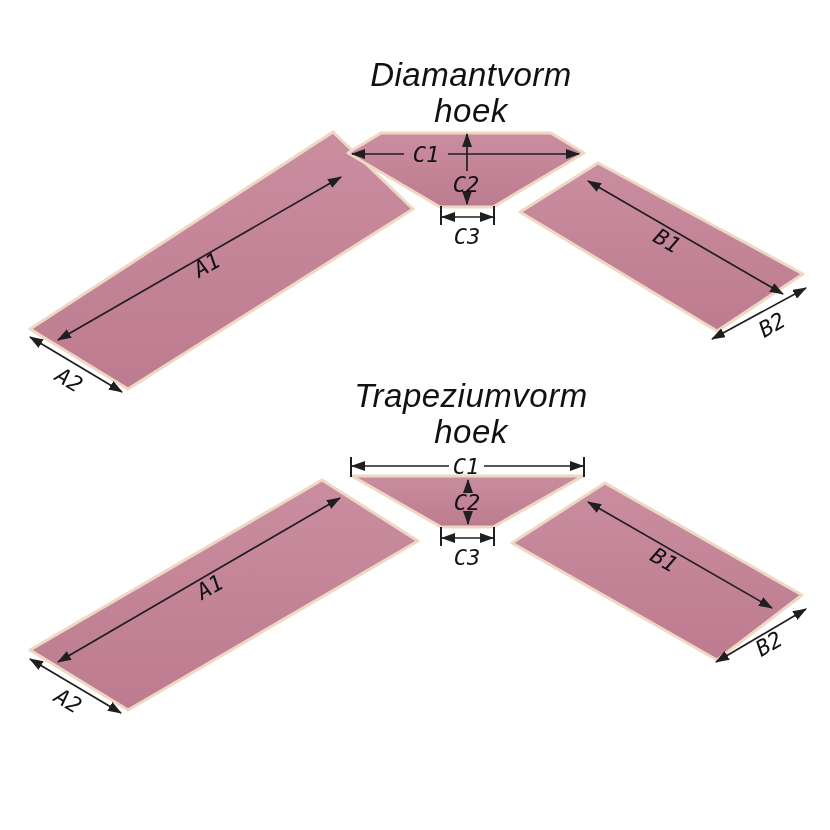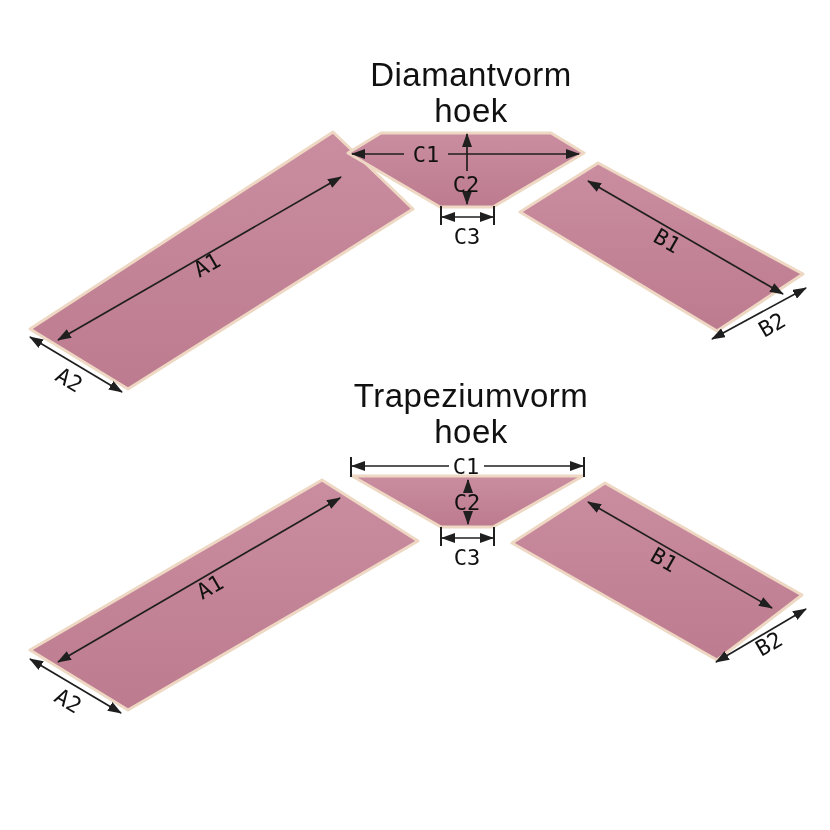--- a/index.html
+++ b/index.html
@@ -7,20 +7,21 @@
     padding: 0;
     background: #ffffff;
   }
   #canvas {
     position: relative;
     width: 830px;
     height: 830px;
     background: var(--background, #ffffff);
     overflow: hidden;
     font-family: "Liberation Sans", sans-serif;
+    font-style: italic;
   }
   svg { display: block; }
 
   .panel {
     fill: url(#panelGrad);
     stroke: var(--shape_border, #eed8c3);
     stroke-width: 3;
     stroke-linejoin: round;
   }
   .dim-line {

